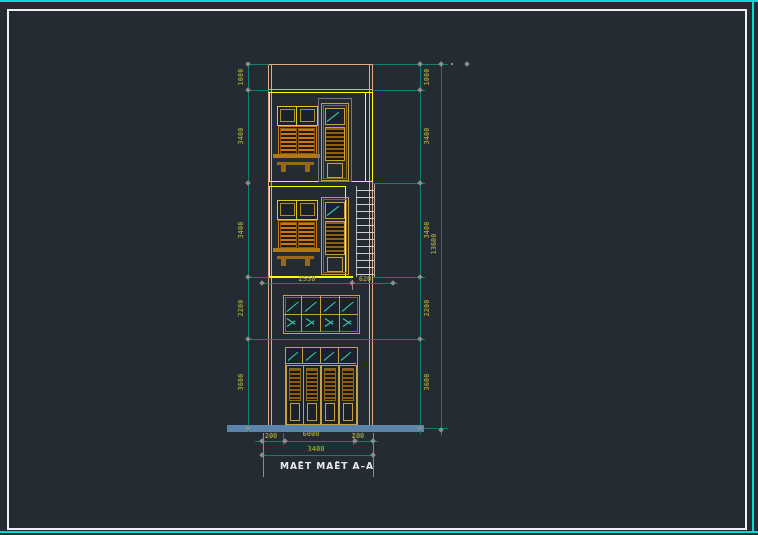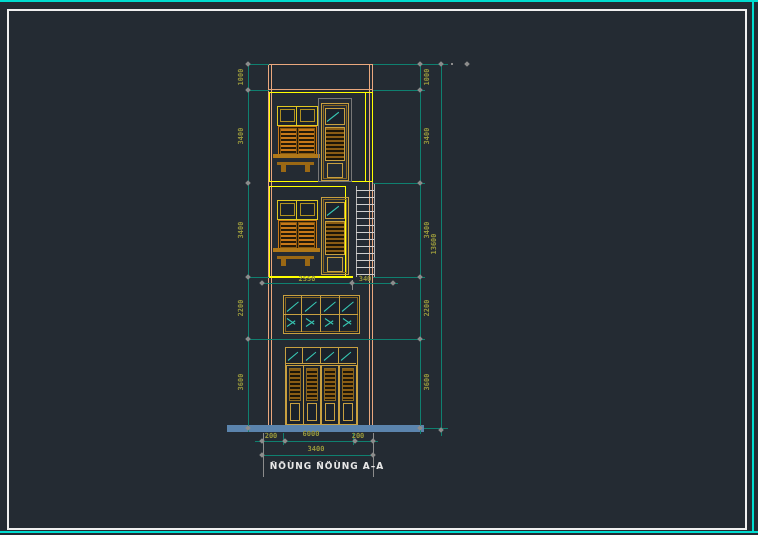--- a/index.html
+++ b/index.html
@@ -215,22 +215,22 @@
 
     <div class="dimv" style="left:427px;top:77px">1000</div>
     <div class="dimv" style="left:427px;top:136px">3400</div>
     <div class="dimv" style="left:427px;top:230px">3400</div>
     <div class="dimv" style="left:427px;top:308px">2200</div>
     <div class="dimv" style="left:427px;top:382px">3600</div>
 
     <div class="dimv" style="left:434px;top:244px">13600</div>
 
     <div class="dimh" style="left:307px;top:279px">2550</div>
-    <div class="dimh" style="left:365px;top:279px">340</div>
+    <div class="dimh" style="left:365px;top:279px">620</div>
 
     <div class="dimh" style="left:271px;top:436px">200</div>
     <div class="dimh" style="left:311px;top:434px">6000</div>
     <div class="dimh" style="left:358px;top:436px">200</div>
     <div class="dimh" style="left:316px;top:449px">3400</div>
 
-    <div class="title" style="left:327px;top:466px">ÑÖÙNG ÑÖÙNG A–A</div>
+    <div class="title" style="left:327px;top:466px">MAËT MAËT A–A</div>
   </div>
 </div>
 
 </body></html>

